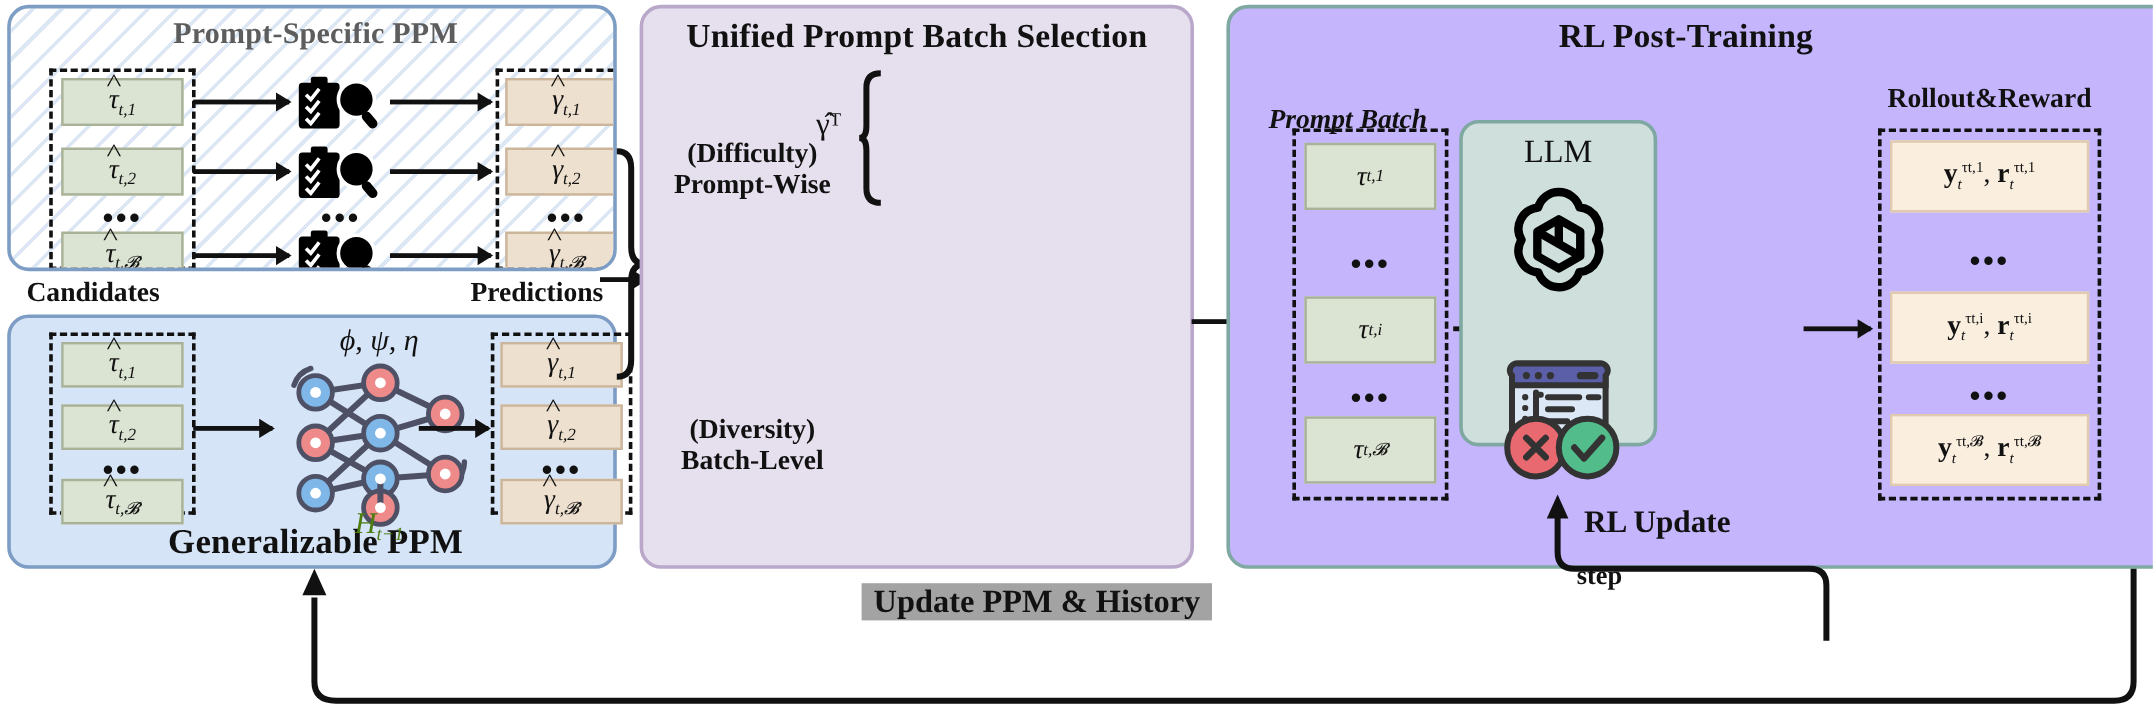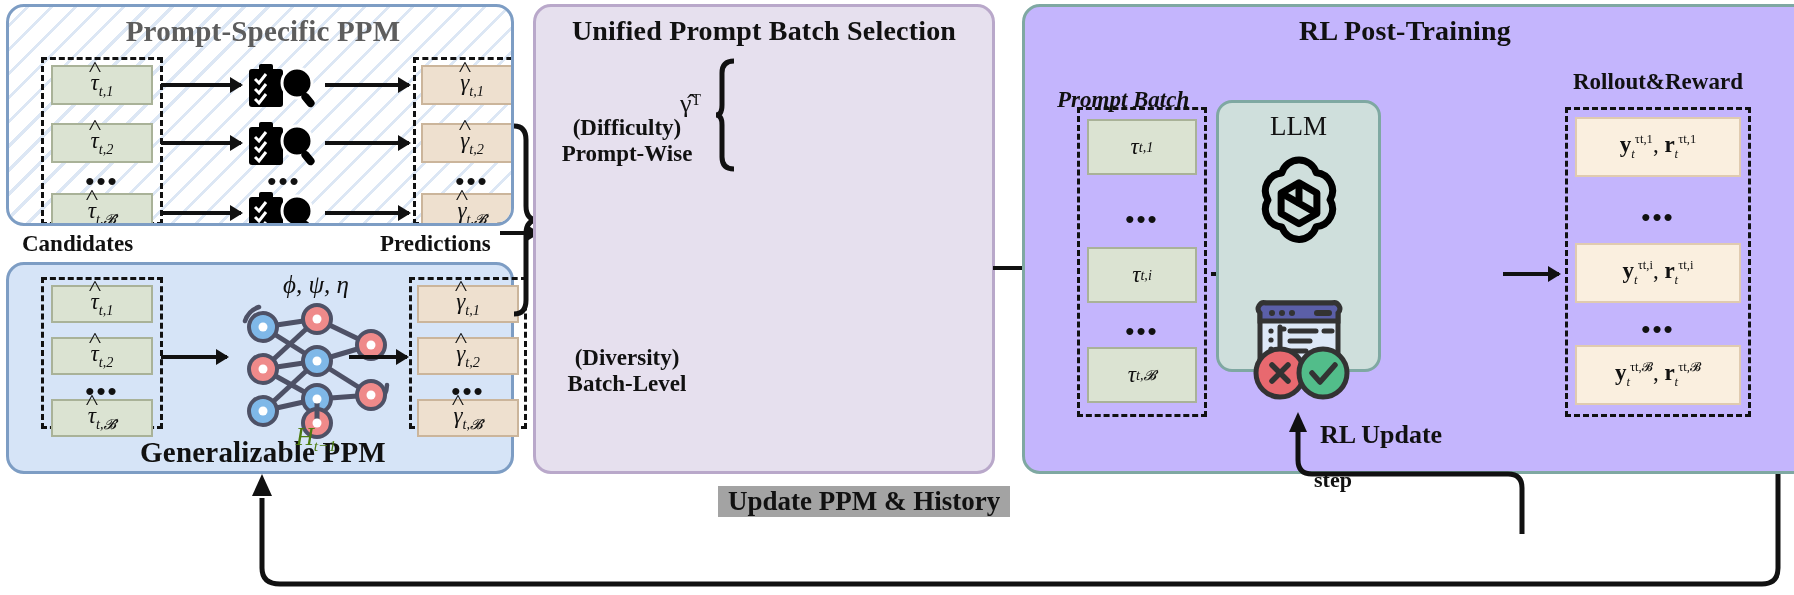--- a/index.html
+++ b/index.html
@@ -21,21 +21,21 @@
   #panel-unified{left:533px;top:4px;width:462px;height:470px;
       border:3px solid #b9a8ca;background:#e6e0ee;}
   #panel-rl{left:1022px;top:4px;width:916px;height:470px;
       border:3px solid #7fa8a2;background:#c4b5fd;}
   #panel-llm{left:1216px;top:100px;width:165px;height:272px;
       border:3px solid #7fa8a2;background:#cfdfdc;border-radius:16px;}
 
   
   .ptitle{position:absolute;font-weight:bold;text-align:center;
           letter-spacing:.2px;white-space:nowrap;}
-  #title-specific{left:0;top:8px;width:508px;font-size:29px;color:#5d5d5d;}
+  #title-specific{left:0;top:8px;width:508px;font-size:25px;color:#5d5d5d;}
   #title-general{left:0;bottom:2px;width:508px;font-size:29px;color:#111;}
   #title-unified{left:0;top:8px;width:456px;font-size:28px;color:#111;}
   #title-rl{left:0;top:8px;width:760px;font-size:28px;color:#111;}
 
   .sublabel{position:absolute;font-weight:bold;font-size:23px;color:#111;
             white-space:nowrap;}
 
   
   .dashbox{position:absolute;border:3px dashed #111;box-sizing:border-box;}
 
@@ -149,21 +149,21 @@
   <div class="tok tan" style="left:412px;top:116px;width:102px;height:40px;">
     <span><span class="hatv mi">γ</span><sub>t,2</sub></span>
     </div>
   <div class="dots" style="left:412px;top:162px;width:102px;">•••</div>
   <div class="tok tan" style="left:412px;top:186px;width:102px;height:40px;">
     <span><span class="hatv mi">γ</span><sub>t,𝓑̂</sub></span>
     </div>
 </div>
 
 <div class="sublabel" style="left:22px;top:231px;">Candidates</div>
-<div class="sublabel" style="left:380px;top:231px;">Predictions</div>
+<div class="sublabel" style="left:392px;top:231px;">Predictions</div>
 
 <div class="panel" id="panel-ppm-general">
   <div class="ptitle" id="title-general">Generalizable PPM</div>
 
   <div class="dashbox" style="left:32px;top:12px;width:122px;height:152px;"></div>
   <div class="tok green" style="left:42px;top:20px;width:102px;height:38px;">
     <span><span class="hatv mi">τ</span><sub>t,1</sub></span>
     </div>
   <div class="tok green" style="left:42px;top:72px;width:102px;height:38px;">
     <span><span class="hatv mi">τ</span><sub>t,2</sub></span>

